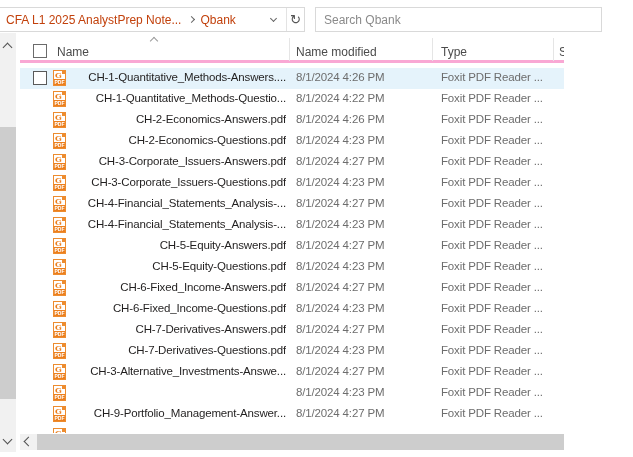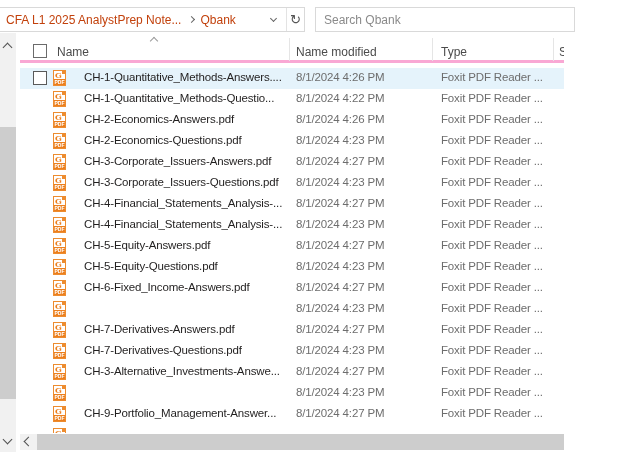--- a/index.html
+++ b/index.html
@@ -11,21 +11,21 @@
   .address-bar { position:absolute; left:-1px; top:7px; width:306px; height:25px;
     border:1px solid #d9d9d9; background:#fff; display:flex; align-items:center; padding-left:6px; }
   .crumb { font-size:12px; color:#c2410c; white-space:nowrap; }
   .crumb-current { }
   .chev { display:inline-block; width:5px; height:5px; border-right:1.4px solid #666; border-bottom:1.4px solid #666; }
   .chev-right { transform:rotate(-45deg); margin:0 6px 0 8px; }
   .chev-down { transform:rotate(45deg); margin-left:auto; margin-right:10px; margin-top:-3px; }
   .addr-vsep { width:1px; height:23px; background:#e3e3e3; }
   .refresh-btn { width:17px; text-align:center; font-size:13px; color:#555; line-height:23px; cursor:default; }
 
-  .search-box { position:absolute; left:315px; top:7px; width:260px; height:25px;
+  .search-box { position:absolute; left:315px; top:7px; width:287px; height:25px;
     border:1px solid #d9d9d9; background:#fff; }
   .search-box input { width:100%; height:100%; border:none; outline:none; padding-left:8px;
     font-family:inherit; font-size:12px; color:#1a1a1a; }
   .search-box input::placeholder { color:#8a8a8a; opacity:1; }
 
   
   .v-scrollbar { position:absolute; left:0; top:33px; width:16px; height:419px; background:#f1f1f1; }
   .sb-arrow { position:absolute; width:7px; height:7px; }
   .arr-up { left:4px; top:11px; border-left:1.5px solid #505050; border-top:1.5px solid #505050; transform:rotate(45deg); }
   .arr-down { left:4px; top:403px; border-right:1.5px solid #505050; border-bottom:1.5px solid #505050; transform:rotate(45deg); }
@@ -53,21 +53,21 @@
   .sep-1 { left:269px; } .sep-2 { left:412px; } .sep-3 { left:533px; }
 
   
   .file-list { position:absolute; left:20px; top:68px; width:544px; }
   .row { position:relative; width:544px; height:21px; }
   .row.sel { background:var(--sel,#e5f3fb); }
   .row-cb { display:none; position:absolute; left:13px; top:3px; width:14px; height:14px;
     border:1px solid #595959; background:#fff; }
   .row.sel .row-cb { display:block; }
   .cell { position:absolute; top:3px; font-size:11.5px; white-space:nowrap; letter-spacing:-0.15px; }
-  .c-name { left:64px; width:228px; overflow:hidden; color:#211f1f; }
+  .c-name { left:38px; width:228px; overflow:hidden; color:#211f1f;text-align:right; }
   .c-date { left:276px; width:130px; color:#6d6d6d; }
   .c-type { left:421px; width:118px; color:#6d6d6d; }
 
   
   .ficon { position:absolute; left:33px; top:2px; width:13px; height:16px;
     background:#fff; border:1px solid var(--orange,#ed8c2f); }
   .ficon .fold { position:absolute; top:-1px; right:-1px; width:4px; height:4px; background:var(--orange,#ed8c2f); }
   .ficon .letter { position:absolute; top:0px; left:1px; font-size:8px; line-height:9px; font-weight:bold;
     color:var(--orange2,#ec7f1d); font-family:"DejaVu Serif",serif; }
   .ficon .band { position:absolute; left:0; right:0; bottom:0; height:6px; background:var(--orange2,#ec7f1d);
@@ -233,20 +233,21 @@
     <span class="cell c-date">8/1/2024 4:27 PM</span>
     <span class="cell c-type">Foxit PDF Reader ...</span>
   </div>
       <div class="row">
 
     <span class="ficon">
       <span class="fold"></span>
       <span class="letter">G</span>
       <span class="band">PDF</span>
     </span>
+    <span class="cell c-name">CH-6-Fixed_Income-Questions.pdf</span>
     <span class="cell c-date">8/1/2024 4:23 PM</span>
     <span class="cell c-type">Foxit PDF Reader ...</span>
   </div>
       <div class="row">
 
     <span class="ficon">
       <span class="fold"></span>
       <span class="letter">G</span>
       <span class="band">PDF</span>
     </span>

